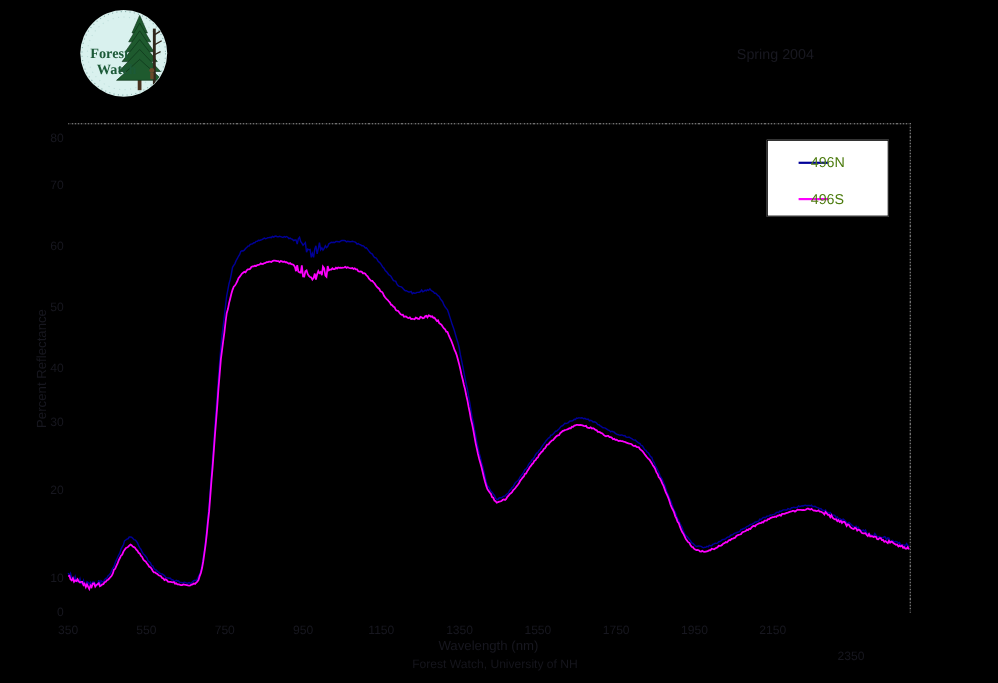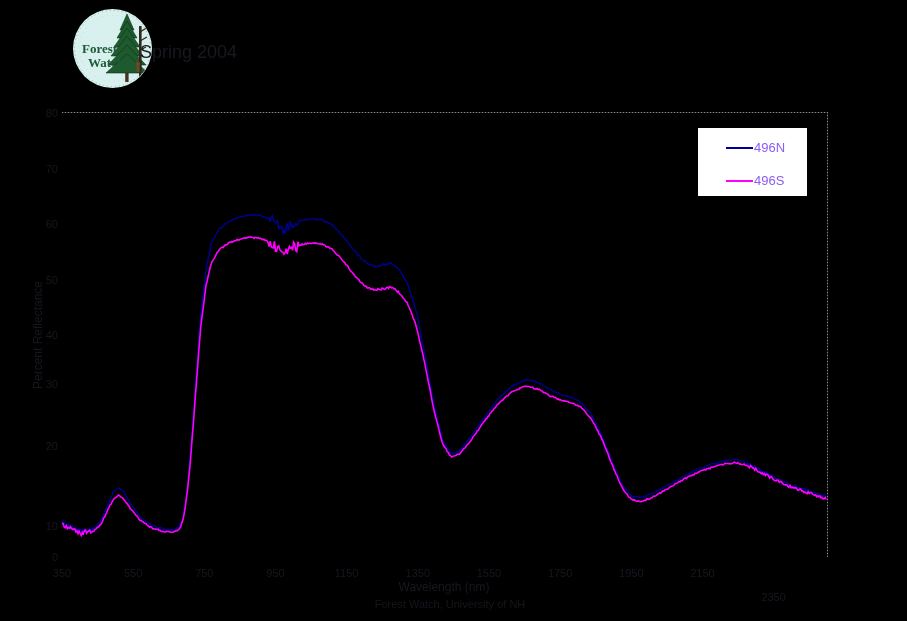--- a/index.html
+++ b/index.html
@@ -1,38 +1,38 @@
 <!DOCTYPE html>
 <html><head>
 <meta charset="utf-8">
 <style>
   html,body{margin:0;padding:0;background:#000;}
   .stage{position:relative;width:907px;height:621px;background:#000;overflow:hidden;
          font-family:"Liberation Sans",sans-serif;}
   .hidden-text{color:#181820;}
   .title1{position:absolute;left:140px;top:25px;width:600px;text-align:center;
           font-size:13px;}
-  .title2{position:absolute;left:140px;top:42px;width:600px;text-align:left;
-          font-size:18px;}
+  .title2{position:absolute;left:140px;top:42px;width:600px;text-align:right;
+          font-size:13px;}
   .plot-border-top{position:absolute;left:62px;top:112px;width:766px;height:1px;
      background:repeating-linear-gradient(90deg,#8c8c8c 0 1px,#2a2a2a 1px 3px);}
   .plot-border-right{position:absolute;left:827px;top:112px;width:1px;height:445px;
      background:repeating-linear-gradient(180deg,#8c8c8c 0 1px,#2a2a2a 1px 3px);}
   .curves{position:absolute;left:0;top:0;pointer-events:none;}
   .tick-x{position:absolute;top:567px;transform:translateX(-50%);font-size:11px;color:#17171f;}
   .tick-y{position:absolute;right:849px;transform:translateY(-50%);font-size:11px;color:#17171f;}
   .ylab{position:absolute;left:-27px;top:328px;width:130px;text-align:center;font-size:12px;
         transform:rotate(-90deg);color:#17171f;}
   .xlab{position:absolute;left:144px;top:580px;width:600px;text-align:center;font-size:12px;color:#17171f;}
   .foot{position:absolute;left:150px;top:598px;width:600px;text-align:center;font-size:11px;color:#15151c;}
   .legend{position:absolute;left:697px;top:127px;width:109px;height:68px;background:#fff;
           border:1px solid #000;}
   .legend-row{position:absolute;left:28px;height:14px;}
   .legend-row .swatch{position:absolute;left:0;top:6px;width:27px;height:2px;}
-  .legend-row .lab{position:absolute;left:28px;top:-1px;font-size:13px;color:#8b5cf6;white-space:nowrap;}
+  .legend-row .lab{position:absolute;left:11px;top:-1px;font-size:13px;color:#4d7c0f;white-space:nowrap;}
   .logo{position:absolute;left:72px;top:8px;}
 </style>
 </head>
 <body>
 
 <div class="stage">
 
   <svg class="logo" width="82" height="82" viewBox="0 0 82 82">
     <defs>
         <clipPath id="cclip">
@@ -88,21 +88,21 @@
     </div>
   <div id="y-ticks">
       <span class="tick-y" style="top: 557px;">0</span>
       <span class="tick-y" style="top: 501.5px; margin-top: 24px;">10</span>
       <span class="tick-y" style="top: 446px;">20</span>
       <span class="tick-y" style="top: 384px; margin-left: 28px;">30</span>
       <span class="tick-y" style="top: 335px;">40</span>
       <span class="tick-y" style="top: 279.5px;">50</span>
       <span class="tick-y" style="top: 224px;">60</span>
       <span class="tick-y" style="top: 168.5px; margin-left: 10px;">70</span>
-      <span class="tick-y" style="top: 113px;">80</span>
+      <span class="tick-y" style="top: 126px;">80</span>
     </div>
   <div class="ylab">Percent Reflectance</div>
   <div class="xlab">Wavelength (nm)</div>
   <div class="foot">Forest Watch, University of NH</div>
 
   <div class="legend">
     <div class="legend-row" style="top:13px;">
       <span class="swatch" style="background: rgb(0, 0, 153);"></span>
       <span class="lab">496N</span>
     </div>

